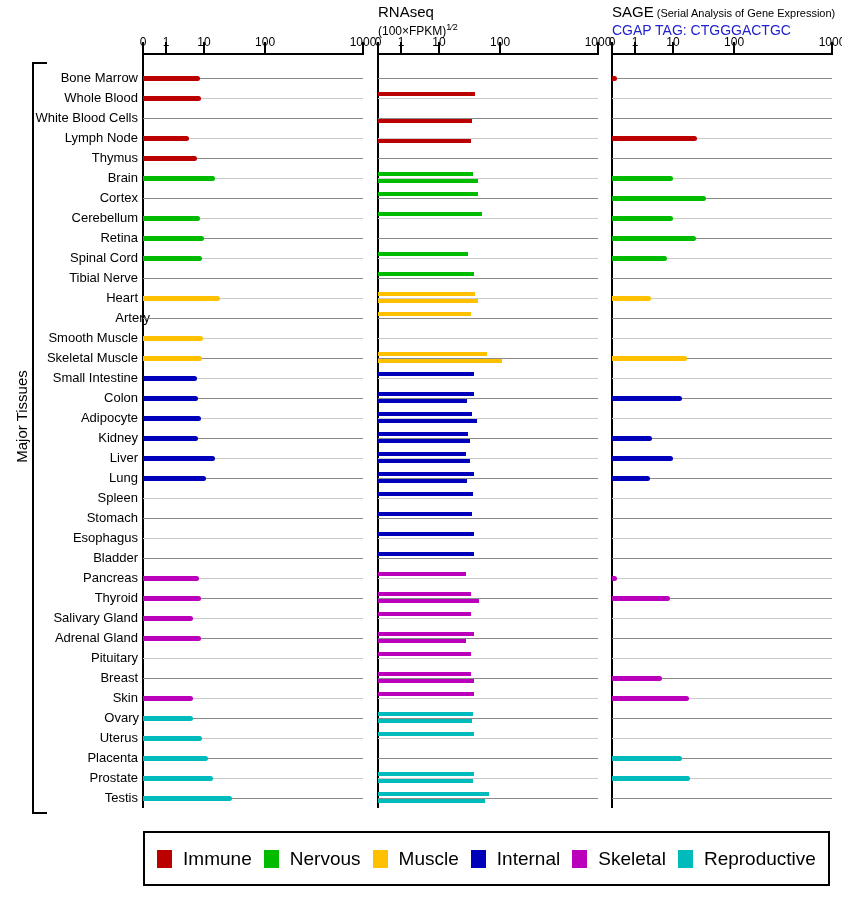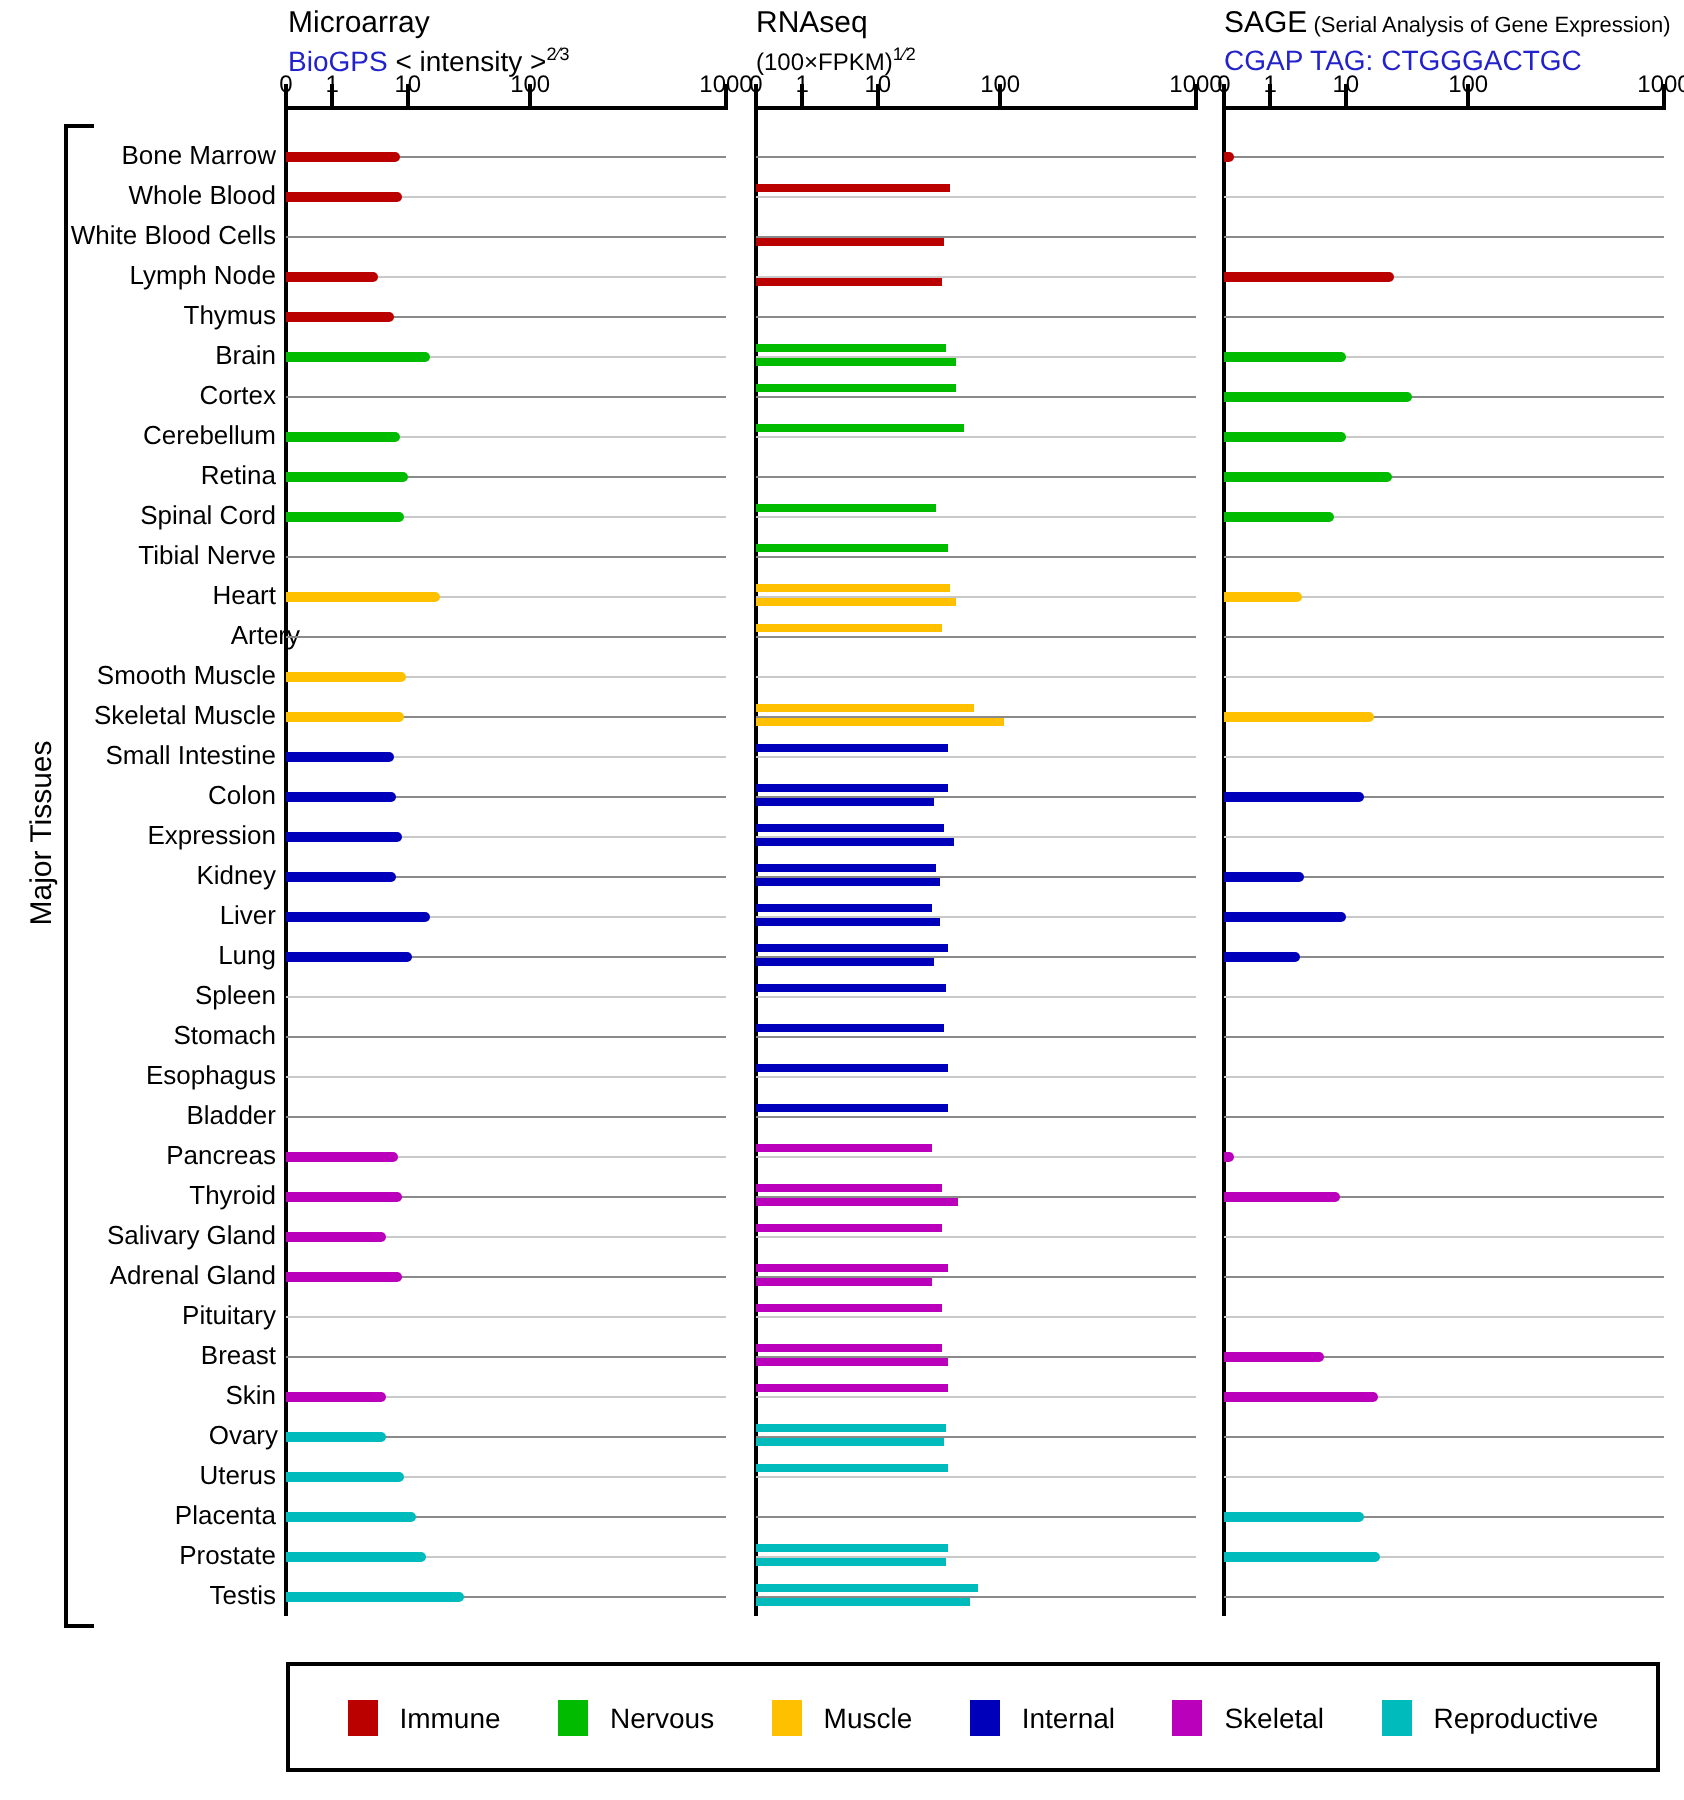--- a/index.html
+++ b/index.html
@@ -30,34 +30,30 @@
   .tick{background:#000;}
   .ticklabel{font-size:12px;width:40px;margin-left:-20px;text-align:center;height:13px;line-height:13px;}
   .tissue-label{width:138px;text-align:right;font-size:13px;height:16px;line-height:16px;white-space:nowrap;}
   .track{height:1px;}
   .bar{}
   
   #legend{left:143px;top:831px;width:687px;height:55px;border:2px solid #000;
     box-sizing:border-box;display:flex;align-items:center;justify-content:space-evenly;}
   .legend-item{display:flex;align-items:center;gap:11px;}
   .swatch{width:15px;height:18px;}
-  .legend-label{font-size:14px;}
+  .legend-label{font-size:19px;}
 </style>
 </head>
 <body>
 
 <div id="app">
 
   <div id="major-tissues" class="abs">Major Tissues</div>
   <div id="bracket" class="abs"></div>
 
-  <div id="hdr-microarray" class="abs">
-    <div class="htitle">Microarray</div>
-    <div class="hsub"><span class="link">BioGPS</span><span> &lt; intensity &gt;</span><span class="sup">2⁄3</span></div>
-  </div>
 
   <div id="hdr-rnaseq" class="abs">
     <div class="htitle">RNAseq</div>
     <div class="hsub"><span>(100×FPKM)</span><span class="sup">1⁄2</span></div>
   </div>
 
 
   <div id="hdr-sage" class="abs">
     <div class="htitle"><span>SAGE</span><span class="hnote"> (Serial Analysis of Gene Expression)</span></div>
     <div class="link" id="sage-link">CGAP TAG: CTGGGACTGC</div>
@@ -201,21 +197,21 @@
       <div class="abs bar" style="left: 143px; top: 376px; width: 53.8606px; height: 5px; background: rgb(0, 0, 187); border-radius: 0px 3px 3px 0px;"></div>
       <div class="abs bar" style="left: 378px; top: 372px; width: 96.3996px; height: 4px; background: rgb(0, 0, 187);"></div>
       <div class="abs tissue-label" style="left: 0px; top: 390px;">Colon</div>
       <div class="abs track" style="left: 143px; top: 398px; width: 220px; background: rgb(138, 138, 138);"></div>
       <div class="abs track" style="left: 378px; top: 398px; width: 220px; background: rgb(138, 138, 138);"></div>
       <div class="abs track" style="left: 612px; top: 398px; width: 220px; background: rgb(138, 138, 138);"></div>
       <div class="abs bar" style="left: 143px; top: 396px; width: 55.0785px; height: 5px; background: rgb(0, 0, 187); border-radius: 0px 3px 3px 0px;"></div>
       <div class="abs bar" style="left: 378px; top: 392px; width: 96.3996px; height: 4px; background: rgb(0, 0, 187);"></div>
       <div class="abs bar" style="left: 378px; top: 399px; width: 89.2203px; height: 4px; background: rgb(0, 0, 187);"></div>
       <div class="abs bar" style="left: 612px; top: 396px; width: 69.8772px; height: 5px; background: rgb(0, 0, 187); border-radius: 0px 3px 3px 0px;"></div>
-      <div class="abs tissue-label" style="left: 0px; top: 410px;">Expression</div>
+      <div class="abs tissue-label" style="left: 0px; top: 410px;">Adipocyte</div>
       <div class="abs track" style="left: 143px; top: 418px; width: 220px; background: rgb(201, 201, 201);"></div>
       <div class="abs track" style="left: 378px; top: 418px; width: 220px; background: rgb(201, 201, 201);"></div>
       <div class="abs track" style="left: 612px; top: 418px; width: 220px; background: rgb(201, 201, 201);"></div>
       <div class="abs bar" style="left: 143px; top: 416px; width: 58.2692px; height: 5px; background: rgb(0, 0, 187); border-radius: 0px 3px 3px 0px;"></div>
       <div class="abs bar" style="left: 378px; top: 412px; width: 94.2152px; height: 4px; background: rgb(0, 0, 187);"></div>
       <div class="abs bar" style="left: 378px; top: 419px; width: 99.0579px; height: 4px; background: rgb(0, 0, 187);"></div>
       <div class="abs tissue-label" style="left: 0px; top: 430px;">Kidney</div>
       <div class="abs track" style="left: 143px; top: 438px; width: 220px; background: rgb(138, 138, 138);"></div>
       <div class="abs track" style="left: 378px; top: 438px; width: 220px; background: rgb(138, 138, 138);"></div>
       <div class="abs track" style="left: 612px; top: 438px; width: 220px; background: rgb(138, 138, 138);"></div>

